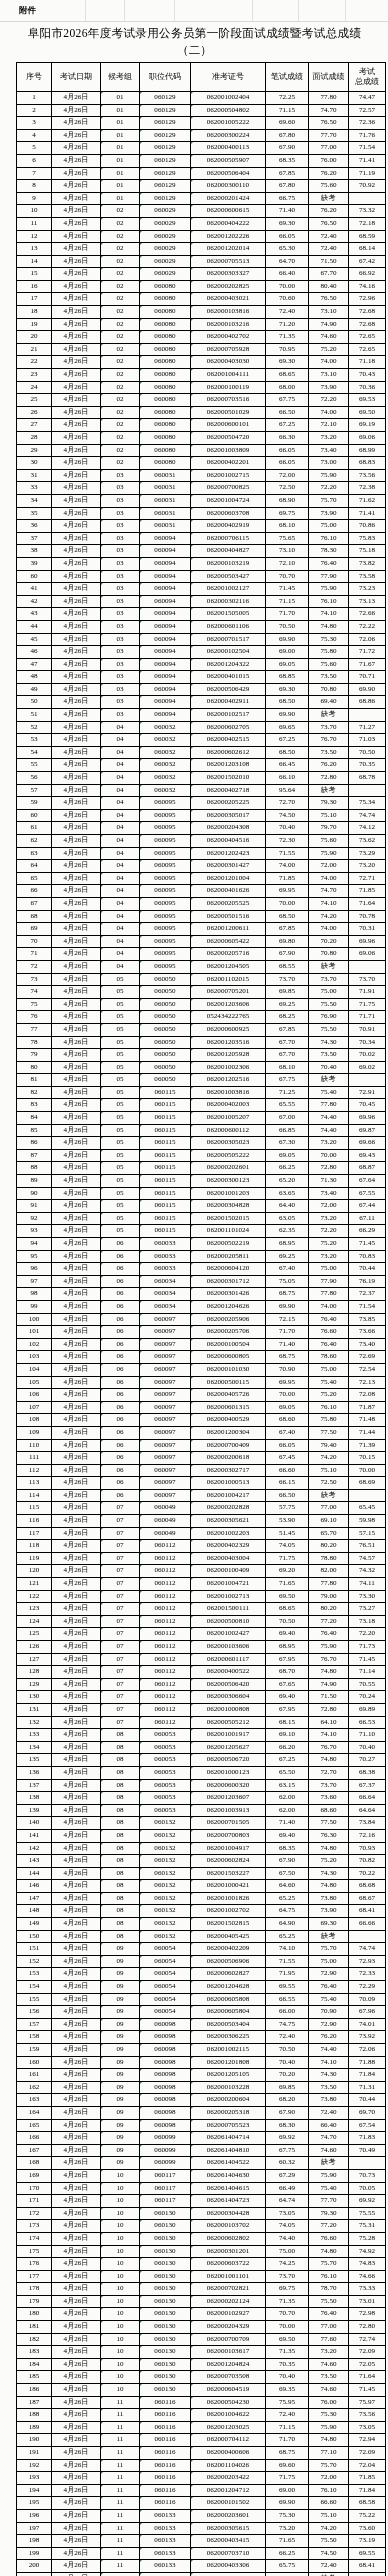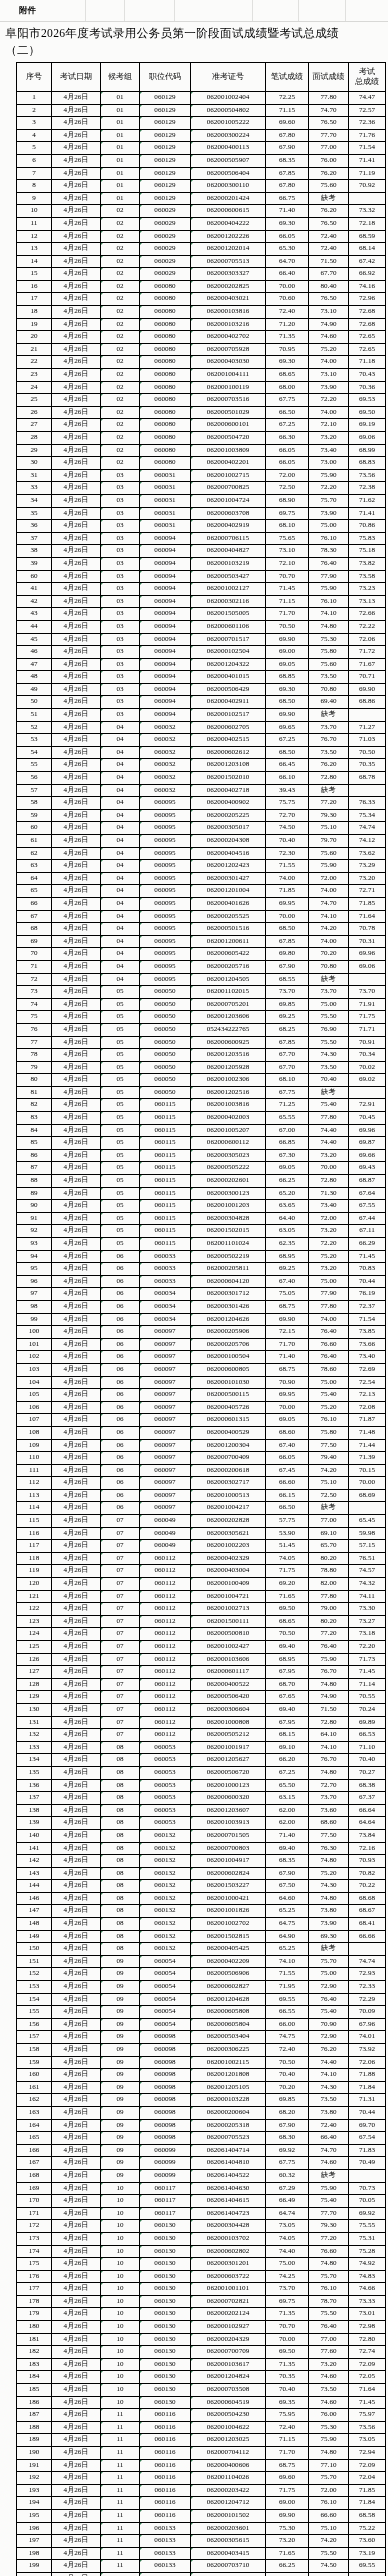--- a/index.html
+++ b/index.html
@@ -19,20 +19,21 @@
     position:absolute;top:0;bottom:0;width:0.5px;background:#e0e0de;
   }
   .attachment{
     position:absolute;left:19px;top:4.8px;
     font-size:8.5px;font-weight:bold;
     font-family:"Liberation Serif","DejaVu Serif",serif;
   }
   
   .title-block{
     padding:4.2px 5.3px 3.2px 5.3px;
+    text-align:center;
   }
   .title-line1{
     font-size:11.6px;
     letter-spacing:0.3px;
     line-height:16px;
   }
   .title-line2{
     font-size:11.6px;
     line-height:16px;
     margin-top:1.1px;
@@ -674,33 +675,23 @@
         <td>66.10</td>
         <td>72.80</td>
         <td>68.78</td>
       </tr>
       <tr>
         <td>57</td>
         <td>4月26日</td>
         <td class="tri">04</td>
         <td class="tri">060032</td>
         <td class="tri">062000402718</td>
-        <td>39.43</td>
+        <td>95.64</td>
         <td class="absent">缺考</td>
         <td></td>
-      </tr>
-      <tr>
-        <td>58</td>
-        <td>4月26日</td>
-        <td class="tri">04</td>
-        <td class="tri">060095</td>
-        <td class="tri">062000400902</td>
-        <td>75.75</td>
-        <td>77.20</td>
-        <td>76.33</td>
       </tr>
       <tr>
         <td>59</td>
         <td>4月26日</td>
         <td class="tri">04</td>
         <td class="tri">060095</td>
         <td class="tri">062000205225</td>
         <td>72.70</td>
         <td>79.30</td>
         <td>75.34</td>

